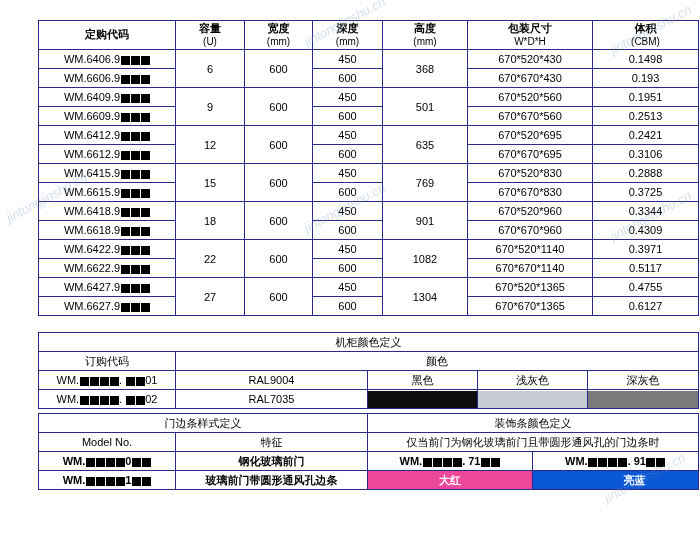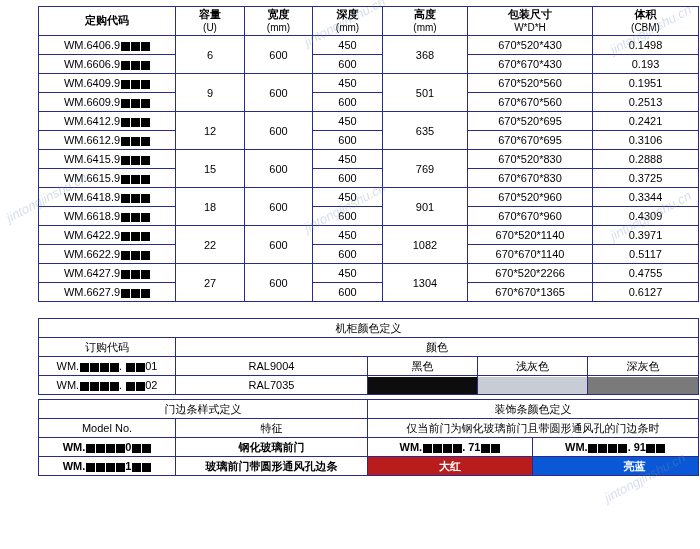--- a/index.html
+++ b/index.html
@@ -23,21 +23,21 @@
     font-style: italic;
     white-space: nowrap;
     pointer-events: none;
     z-index: 5;
   }
   table.grid {
     border-collapse: collapse;
     table-layout: fixed;
     width: 660px;
     margin-left: 38px;
-    margin-top: 6px;
+    margin-top: 20px;
     position: relative;
     z-index: 2;
   }
   table.grid td, table.grid th {
     border: 1px solid #2a2a8a;
     font-size: 11px;
     color: #000000;
     text-align: center;
     vertical-align: middle;
     padding: 1px 2px;
@@ -218,21 +218,21 @@
       <td>670*670*1140</td>
       <td>0.5117</td>
     </tr>
 
     <tr>
       <td class="code"><span>WM.6427.9</span><span class="blk"></span><span class="blk"></span><span class="blk"></span></td>
       <td rowspan="2">27</td>
       <td rowspan="2">600</td>
       <td>450</td>
       <td rowspan="2">1304</td>
-      <td>670*520*2266</td>
+      <td>670*520*1365</td>
       <td>0.4755</td>
     </tr>
     <tr>
       <td class="code"><span>WM.6627.9</span><span class="blk"></span><span class="blk"></span><span class="blk"></span></td>
       <td>600</td>
       <td>670*670*1365</td>
       <td>0.6127</td>
     </tr>
   </tbody>
     </table>
@@ -295,19 +295,19 @@
     </tr>
     <tr>
       <td class="code tall"><span>WM.</span><span class="blk"></span><span class="blk"></span><span class="blk"></span><span class="blk"></span><span>0</span><span class="blk"></span><span class="blk"></span></td>
       <td class="tall">钢化玻璃前门</td>
       <td class="code tall"><span>WM.</span><span class="blk"></span><span class="blk"></span><span class="blk"></span><span class="blk"></span>.&nbsp;71<span class="blk"></span><span class="blk"></span></td>
       <td class="code tall"><span>WM.</span><span class="blk"></span><span class="blk"></span><span class="blk"></span><span class="blk"></span>.&nbsp;91<span class="blk"></span><span class="blk"></span></td>
     </tr>
     <tr>
       <td class="code tall"><span>WM.</span><span class="blk"></span><span class="blk"></span><span class="blk"></span><span class="blk"></span><span>1</span><span class="blk"></span><span class="blk"></span></td>
       <td class="tall">玻璃前门带圆形通风孔边条</td>
-      <td class="tall" id="cell-red" style="background: #b91c1c; color: rgb(255, 255, 255); font-weight: bold;">大红</td>
+      <td class="tall" id="cell-red" style="background: #ec4899; color: rgb(255, 255, 255); font-weight: bold;">大红</td>
       <td class="tall" id="cell-blue" style="background: rgb(10, 88, 214); color: rgb(255, 255, 255); font-weight: bold; padding-left: 40px;">亮蓝</td>
     </tr>
   </tbody>
     </table>
 
 </div>
 
 </body></html>

